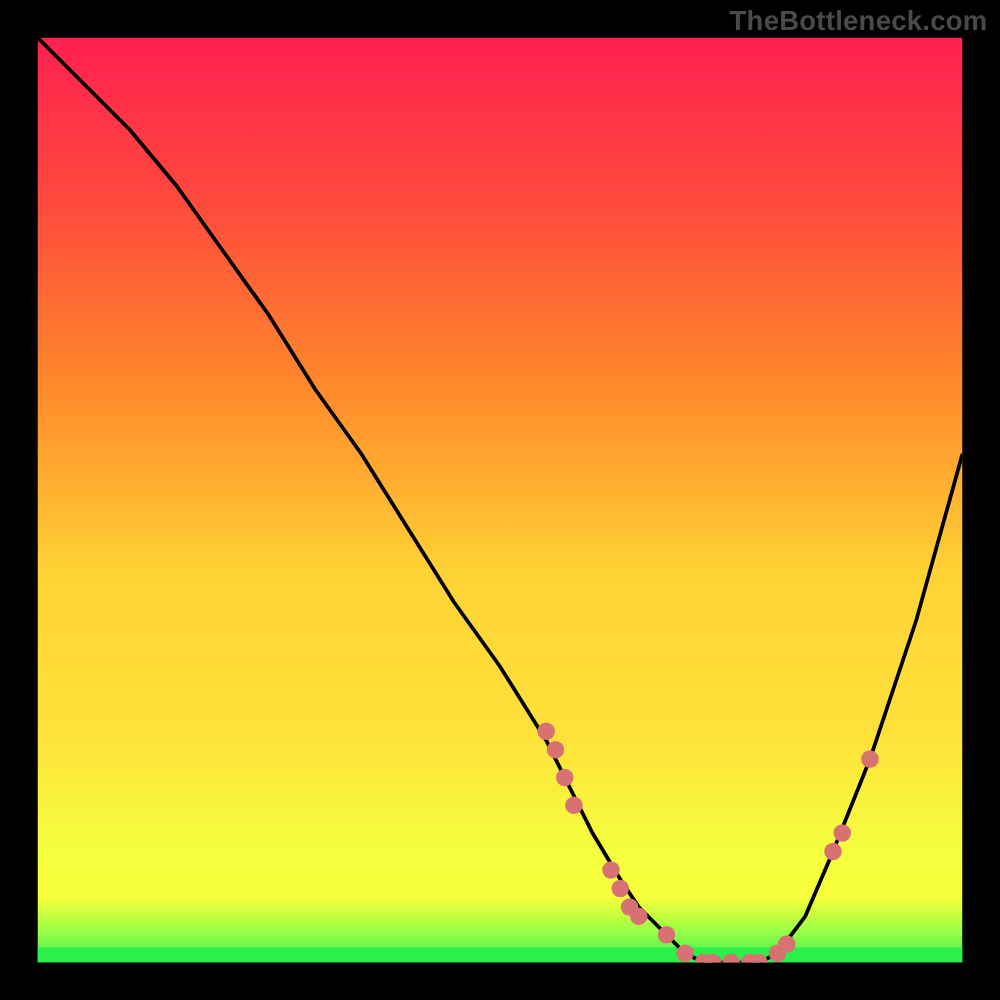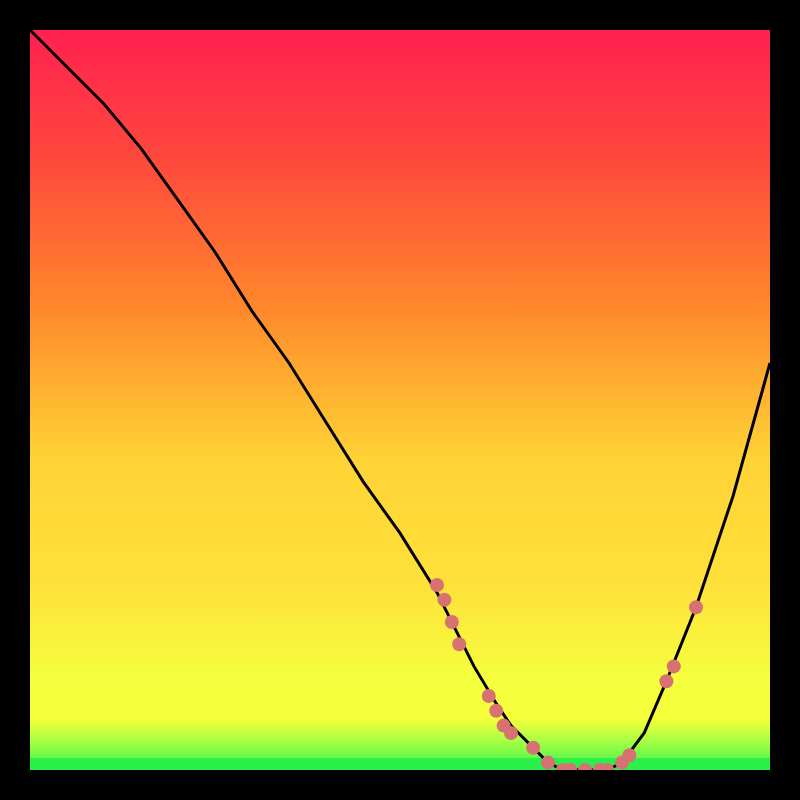--- a/index.html
+++ b/index.html
@@ -34,20 +34,21 @@
     height: 740px;
   }
   svg {
     display: block;
   }
 </style>
 </head>
 <body>
 
 <div class="frame">
+  <div class="watermark">TheBottleneck.com</div>
 
   <div class="plot-area">
     <svg id="chart-svg" width="740" height="740" viewBox="0 0 740 740">
       <defs>
         <linearGradient id="bg-grad" x1="0" y1="0" x2="0" y2="1">
           <stop id="g0" offset="0%" stop-color="#ff2050"></stop>
           <stop id="g1" offset="18%" stop-color="#ff4a3c"></stop>
           <stop id="g2" offset="38%" stop-color="#ff8a2b"></stop>
           <stop id="g3" offset="58%" stop-color="#ffd335"></stop>
           <stop id="g4" offset="75%" stop-color="#ffe13a"></stop>

